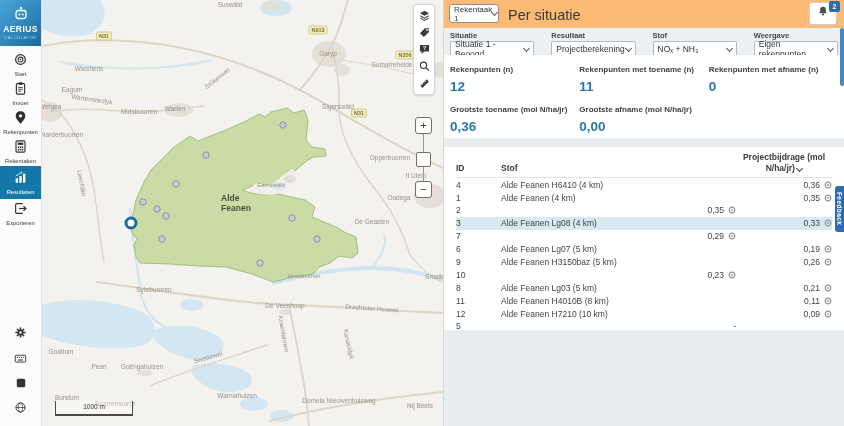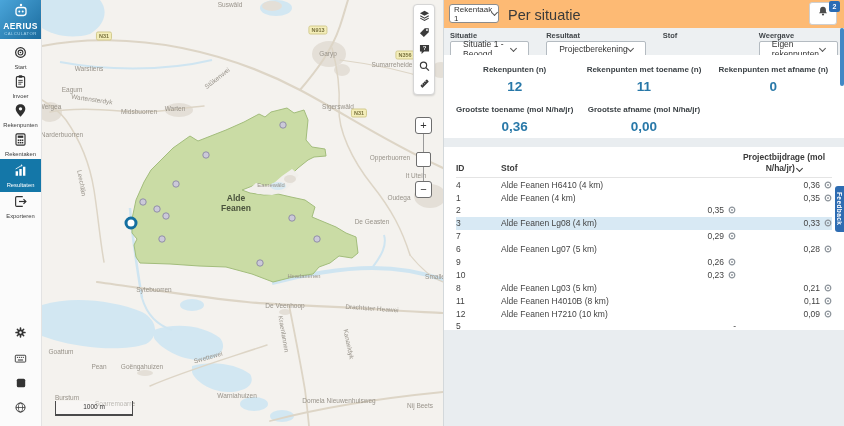--- a/index.html
+++ b/index.html
@@ -1,59 +1,59 @@
 <!DOCTYPE html>
 <html><head>
 <meta charset="utf-8">
 <style>
   html,body{margin:0;padding:0;background:#fff}
   .app{position:relative;width:844px;height:426px;overflow:hidden;font-family:"Liberation Sans",sans-serif;-webkit-font-smoothing:antialiased}
   
   .sidebar{position:absolute;left:0;top:0;width:42px;height:426px;background:#fbfbfb;border-right:1px solid #e3e3e3;box-sizing:border-box;z-index:30}
-  .logo{height:39px;background:linear-gradient(135deg,#4aa5da,#1b6b9d);display:flex;flex-direction:column;align-items:center;justify-content:center;color:#fff}
+  .logo{height:46px;background:linear-gradient(135deg,#4aa5da,#1b6b9d);display:flex;flex-direction:column;align-items:center;justify-content:center;color:#fff}
   .logo-title{font-size:8.5px;font-weight:bold;letter-spacing:.4px;line-height:1}
   .logo-sub{font-size:4.3px;color:#a8d6ef;letter-spacing:.4px;margin-top:1px}
   .nav{margin-top:4px}
   .nav-item{height:29px;display:flex;flex-direction:column;align-items:center;justify-content:center;gap:1px;color:#2f2f2f;cursor:pointer}
   .nav-item .nlab{font-size:5.8px;color:#3c3c3c;line-height:1}
   .nav-item.active{background:#1477a8;color:#fff;height:33px}
   .nav-item.active .nlab{color:#fff}
   .sb-bottom{position:absolute;left:0;bottom:8px;width:100%;display:flex;flex-direction:column;align-items:center;gap:7px;color:#333}
   
   .map{position:absolute;left:42px;top:0;width:401px;height:426px;background:#f4f2ee;overflow:hidden}
   .map svg.base{position:absolute;left:0;top:0}
   .ml{position:absolute;font-size:6.5px;color:#98938a;white-space:nowrap;transform:translate(-50%,-50%);z-index:3}
   .ml.r8{transform:translate(-50%,-50%) rotate(8deg)}
   .ml.rm38{transform:translate(-50%,-50%) rotate(-38deg)}
   .ml.r80{transform:translate(-50%,-50%) rotate(80deg)}
   .ml.r78{transform:translate(-50%,-50%) rotate(78deg)}
   .ml.rm16{transform:translate(-50%,-50%) rotate(-16deg)}
   .ml.r4{transform:translate(-50%,-50%) rotate(4deg)}
   .shield{position:absolute;transform:translate(-50%,-50%);font-size:5.5px;font-weight:bold;color:#7a7340;background:#f4eeb9;border:1px solid #d3ca8e;border-radius:2px;padding:0 2px;line-height:7px;z-index:3}
-  .area-label{position:absolute;transform:translate(-50%,-50%);display:flex;flex-direction:column;align-items:center;font-size:8.5px;font-weight:bold;color:#49523c;line-height:1.15;z-index:3}
+  .area-label{position:absolute;transform:translate(-50%,-50%);display:flex;flex-direction:column;font-size:8.5px;font-weight:bold;color:#49523c;line-height:1.15;z-index:3}
   .map-toolbar{position:absolute;left:371px;top:4px;width:20px;background:#fff;border:1px solid #d5d5d5;border-radius:4px;box-shadow:0 1px 2px rgba(0,0,0,.15);display:flex;flex-direction:column;align-items:center;padding:3px 0;gap:2px;z-index:5}
   .tool-btn{width:16px;height:15px;display:flex;align-items:center;justify-content:center;color:#3b3b3b;cursor:pointer}
   .zbtn{position:absolute;width:17px;height:17px;background:#fff;border:1.5px solid #6e6e6e;border-radius:3px;box-sizing:border-box;display:flex;align-items:center;justify-content:center;font-size:11px;color:#333;z-index:5;cursor:pointer;line-height:1}
   .ztrack{position:absolute;left:381px;top:134px;width:1px;height:62px;background:#9a9a9a;z-index:4}
   .zhandle{position:absolute;left:374px;top:152px;width:15px;height:15px;background:#fff;border:1.5px solid #6e6e6e;border-radius:2px;box-sizing:border-box;z-index:5;cursor:pointer}
   .scalebar{position:absolute;left:13px;top:401px;width:76px;height:13px;border-left:1.5px solid #4a4a4a;border-right:1.5px solid #4a4a4a;border-bottom:2px solid #4a4a4a;background:rgba(255,255,255,.35);text-align:center;font-size:6.5px;color:#333;z-index:4;line-height:12px}
   
   .panel{position:absolute;left:443px;top:0;width:401px;height:426px;background:#e9edf0;border-left:1px solid #d3d8db;box-sizing:border-box}
   .p-header{position:absolute;left:0;top:0;width:100%;height:28px;background:#fdba74}
   .task-select{position:absolute;left:5px;top:4px;width:50px;height:19px;border:1px solid #8c8c8c;border-radius:3px;background:#fff;font-size:8px;color:#333;display:flex;align-items:center;justify-content:space-between;padding:0 4px;box-sizing:border-box;cursor:pointer}
   .chev{width:4px;height:4px;border-right:1.2px solid #555;border-bottom:1.2px solid #555;transform:rotate(45deg);display:inline-block;flex:none;margin-top:-2px}
   .p-title{position:absolute;left:64px;top:7px;font-size:14.5px;color:#3a3a3a}
   .bell-btn{position:absolute;right:7px;top:2px;width:26px;height:21px;border:1px solid #cfcfcf;border-radius:3px;background:#fff;display:flex;align-items:center;justify-content:center;cursor:pointer}
   .badge{position:absolute;right:4px;top:1px;width:11px;height:11px;background:#2a6cb4;border-radius:2px;color:#fff;font-size:7px;font-weight:bold;display:flex;align-items:center;justify-content:center;z-index:2}
   .p-filters{position:absolute;left:0;top:28px;width:100%;height:27px;background:#edf0f2;box-sizing:border-box;padding:3px 6px 0;display:grid;grid-template-columns:repeat(4,1fr);gap:17px}
   .fgroup{display:flex;flex-direction:column}
   .flabel{font-size:7.5px;font-weight:bold;color:#42474b;line-height:1.2}
-  .fselect{margin-top:1px;height:14px;background:#fff;border:1px solid #b4bbc1;border-radius:2px;font-size:8.5px;color:#333;display:flex;align-items:center;justify-content:space-between;padding:0 12px;cursor:pointer}
+  .fselect{margin-top:1px;height:14px;background:#fff;border:1px solid #b4bbc1;border-radius:2px;font-size:8.5px;color:#333;display:flex;align-items:center;justify-content:space-between;padding:0 4px;cursor:pointer}
   .p-stats{position:absolute;left:0;top:55px;width:100%;height:83px;background:#fff;box-sizing:border-box;padding:10px 6px 0;display:grid;grid-template-columns:repeat(3,1fr);row-gap:7px}
-  .stat{text-align:center}
+  .stat{}
   .stat .slabel{font-size:8px;font-weight:bold;color:#3c4246}
   .stat .sval{font-size:13.5px;font-weight:bold;color:#2878a8;margin-top:5px}
   .p-table{position:absolute;left:0;top:147px;width:100%;height:183px;background:#fff;box-sizing:border-box;padding:0 12px}
   .thead{display:grid;grid-template-columns:45px 1fr 96px;align-items:end;padding:5px 0 4px;border-bottom:1px solid #e4e4e4;font-size:8.5px;font-weight:bold;color:#3b3b3b;min-height:22px;box-sizing:border-box}
   .thead .hcol3{text-align:center;line-height:1.25}
   .trow{display:grid;grid-template-columns:45px 1fr 96px;align-items:center;height:12.9px;font-size:8.5px;color:#434343;cursor:pointer}
   .trow.sel{background:#d8e9f4}
   .tval{text-align:right;display:flex;align-items:center;justify-content:flex-end;gap:4px}
   .feedback-tab{position:absolute;right:0;top:186px;width:9px;height:46px;background:#2e6cb2;border-radius:3px 0 0 3px;display:flex;align-items:center;justify-content:center;z-index:6;cursor:pointer}
   .feedback-tab span{writing-mode:vertical-rl;font-size:6.5px;font-weight:bold;color:#fff;letter-spacing:.4px}
@@ -351,20 +351,24 @@
       </div>
       <div class="fgroup">
         <span class="flabel">Resultaat</span>
         <div class="fselect">
             <span>Projectberekening</span>
             <span class="chev"></span>
           </div>
       </div>
       <div class="fgroup">
         <span class="flabel">Stof</span>
+        <div class="fselect">
+            <span>NOₓ + NH₃</span>
+            <span class="chev"></span>
+          </div>
       </div>
       <div class="fgroup">
         <span class="flabel">Weergave</span>
         <div class="fselect">
             <span>Eigen rekenpunten</span>
             <span class="chev"></span>
           </div>
       </div>
     </div>
 
@@ -448,29 +452,30 @@
             <svg width="8" height="8" viewBox="0 0 8 8">
               <circle cx="4" cy="4" r="2.8" fill="none" stroke="#8d949b" stroke-width="1.2"></circle>
               <circle cx="4" cy="4" r="0.9" fill="#8d949b"></circle>
             </svg>
           </span>
         </div>
       <div class="trow">
           <span>6</span>
           <span>Alde Feanen Lg07 (5 km)</span>
           <span class="tval">
-            <span>0,28</span>
+            <span>0,19</span>
             <svg width="8" height="8" viewBox="0 0 8 8">
               <circle cx="4" cy="4" r="2.8" fill="none" stroke="#8d949b" stroke-width="1.2"></circle>
               <circle cx="4" cy="4" r="0.9" fill="#8d949b"></circle>
             </svg>
           </span>
         </div>
       <div class="trow">
           <span>9</span>
+          <span>Alde Feanen H3150baz (5 km)</span>
           <span class="tval">
             <span>0,26</span>
             <svg width="8" height="8" viewBox="0 0 8 8">
               <circle cx="4" cy="4" r="2.8" fill="none" stroke="#8d949b" stroke-width="1.2"></circle>
               <circle cx="4" cy="4" r="0.9" fill="#8d949b"></circle>
             </svg>
           </span>
         </div>
       <div class="trow">
           <span>10</span>

